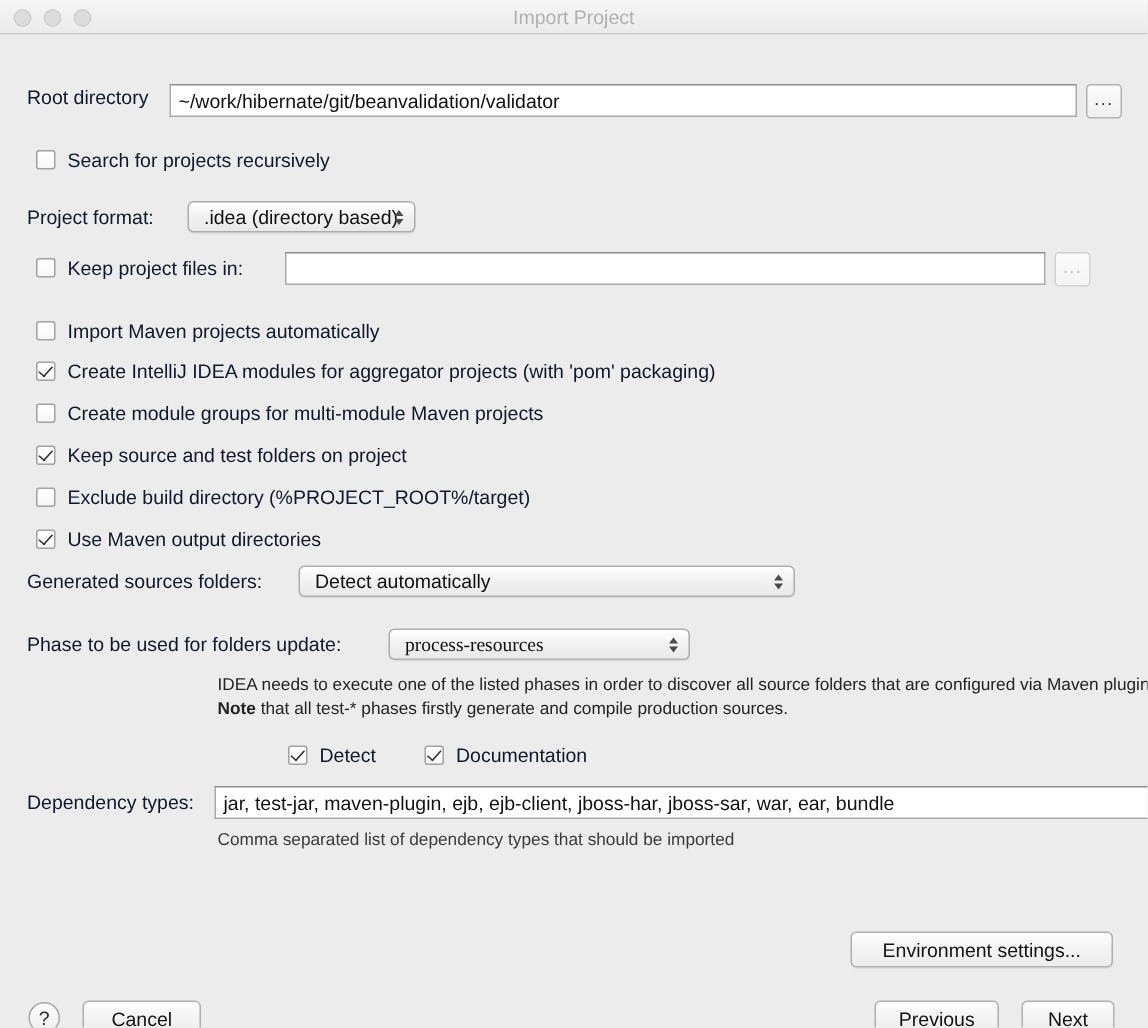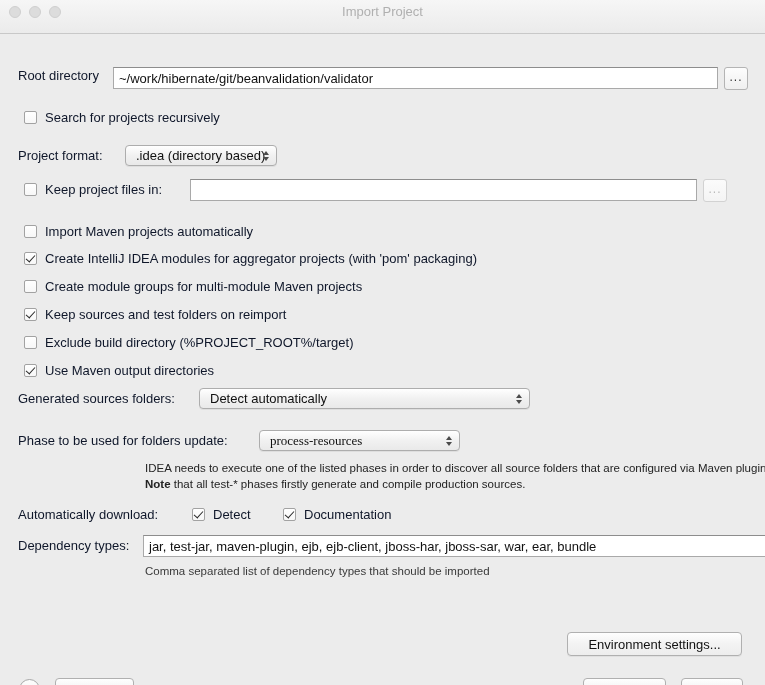--- a/index.html
+++ b/index.html
@@ -14,21 +14,21 @@
   #window {
     position: relative;
     width: 765px;
     height: 685px;
     background: #ececec;
   }
 
   
   .titlebar {
     position: relative;
-    height: 34px;
+    height: 23px;
     background: linear-gradient(to bottom, #f6f6f6 0%, #ebebeb 100%);
     border-bottom: 1px solid #c8c8c8;
   }
   .traffic {
     position: absolute;
     top: 6px; left: 9px;
     display: flex;
     gap: 8px;
   }
   .light {
@@ -238,21 +238,21 @@
     <div class="row cbrow" style="left:24px; top:217px;">
       <span class="cb checked"></span>
       <span class="lbl">Create IntelliJ IDEA modules for aggregator projects (with 'pom' packaging)</span>
     </div>
     <div class="row cbrow" style="left:24px; top:245px;">
       <span class="cb"></span>
       <span class="lbl">Create module groups for multi-module Maven projects</span>
     </div>
     <div class="row cbrow" style="left:24px; top:273px;">
       <span class="cb checked"></span>
-      <span class="lbl">Keep sources and test folders on reimport</span>
+      <span class="lbl">Keep source and test folders on project</span>
     </div>
     <div class="row cbrow" style="left:24px; top:301px;">
       <span class="cb"></span>
       <span class="lbl">Exclude build directory (%PROJECT_ROOT%/target)</span>
     </div>
     <div class="row cbrow" style="left:24px; top:329px;text-align:right;">
       <span class="cb checked"></span>
       <span class="lbl">Use Maven output directories</span>
     </div>
 
@@ -276,23 +276,20 @@
           <i class="up"></i>
           <i class="down"></i>
         </span>
     </div>
 
     <div class="note" style="left:145px; top:426px;">
       <div>IDEA needs to execute one of the listed phases in order to discover all source folders that are configured via Maven plugins.</div>
       <div><b>Note</b><span> that all test-* phases firstly generate and compile production sources.</span></div>
     </div>
 
-    <div class="row" style="left:18px; top:473px;">
-      <span class="lbl">Automatically download:</span>
-    </div>
     <div class="row cbrow" style="left:192px; top:473px;">
       <span class="cb checked"></span>
       <span class="lbl">Detect</span>
     </div>
     <div class="row cbrow" style="left:283px; top:473px;">
       <span class="cb checked"></span>
       <span class="lbl">Documentation</span>
     </div>
 
     <div class="row" style="left:18px; top:504px;">

